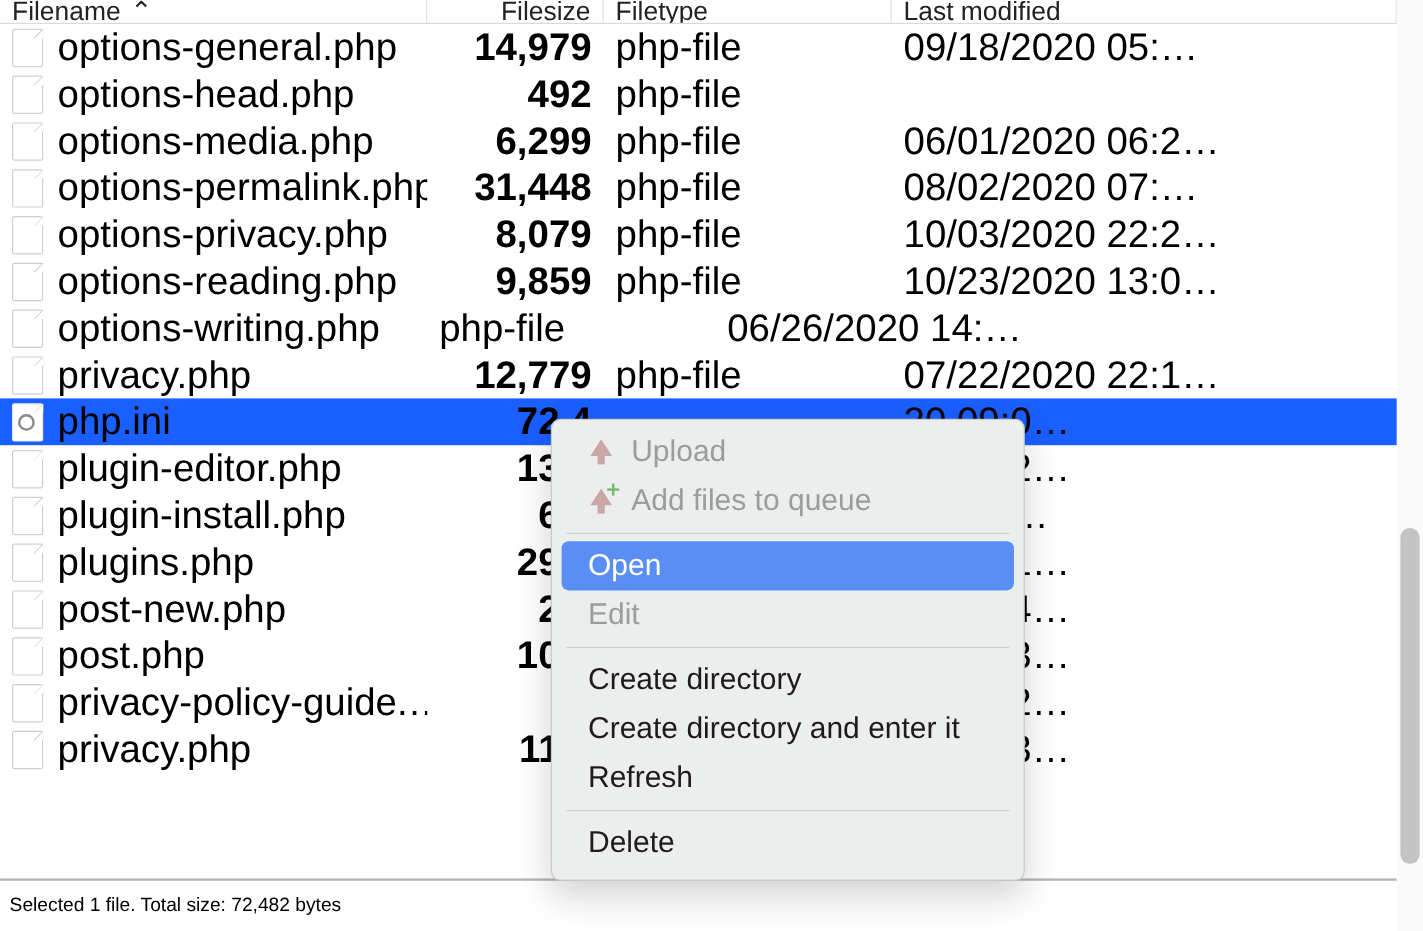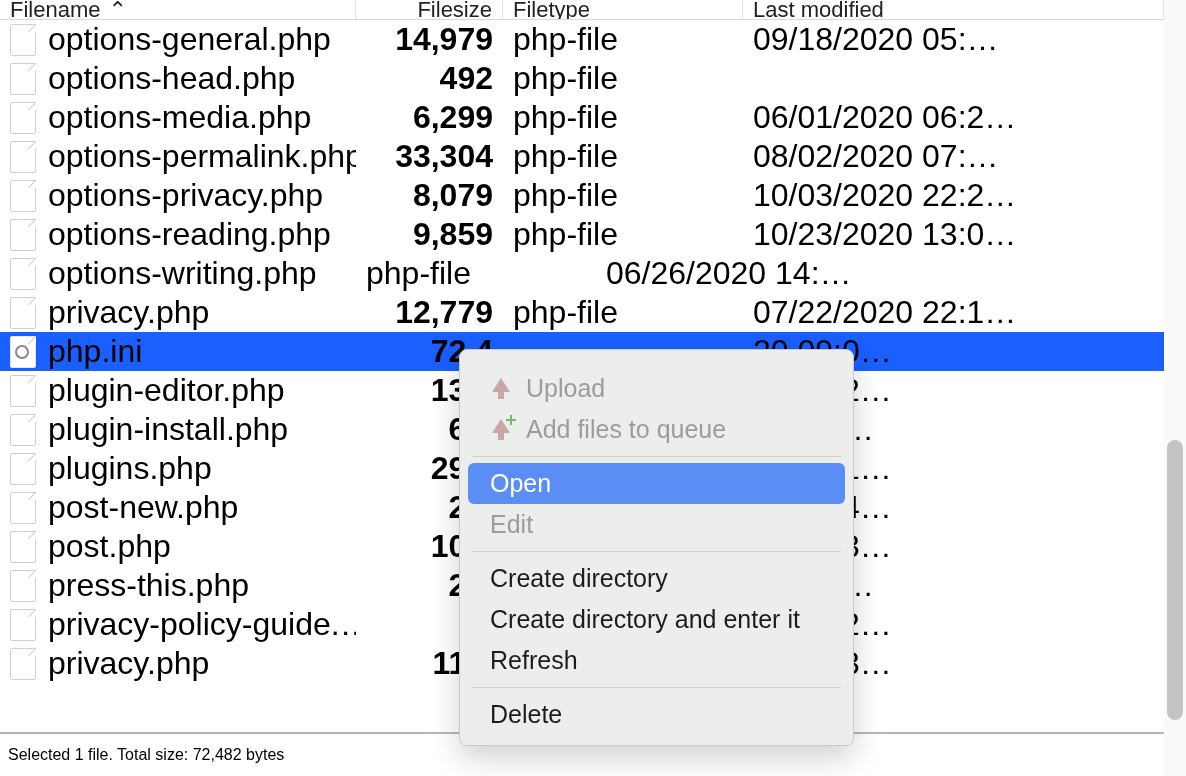--- a/index.html
+++ b/index.html
@@ -127,21 +127,21 @@
   }
   .context-menu {
     position: absolute;
     left: 459px;
     top: 349px;
     width: 395px;
     background: #eceeee;
     border: 1px solid #c9cbcb;
     border-radius: 8px;
     box-shadow: 0 12px 30px rgba(0,0,0,.18);
-    padding: 18px 0 10px 0;
+    padding: 6px 0 10px 0;
     font-size: 25px;
     color: #1c1c1c;
   }
   .menu-item {
     padding: 6px 22px;
     display: flex;
     align-items: center;
     gap: 14px;
     border-radius: 6px;
     margin: 0 8px;
@@ -252,21 +252,21 @@
         </div>
         <div class="cell size">6,299</div>
         <div class="cell type">php-file</div>
         <div class="cell mod">06/01/2020 06:2…</div>
       </div>
       <div class="row">
         <div class="cell name">
           <span class="file-ico"></span>
           <span>options-permalink.php</span>
         </div>
-        <div class="cell size">33,304</div>
+        <div class="cell size">31,448</div>
         <div class="cell type">php-file</div>
         <div class="cell mod">08/02/2020 07:…</div>
       </div>
       <div class="row">
         <div class="cell name">
           <span class="file-ico"></span>
           <span>options-privacy.php</span>
         </div>
         <div class="cell size">8,079</div>
         <div class="cell type">php-file</div>
@@ -346,29 +346,20 @@
         <div class="cell mod">20 13:4…</div>
       </div>
       <div class="row">
         <div class="cell name">
           <span class="file-ico"></span>
           <span>post.php</span>
         </div>
         <div class="cell size">10,0</div>
         <div class="cell type"></div>
         <div class="cell mod">20 08:3…</div>
-      </div>
-      <div class="row">
-        <div class="cell name">
-          <span class="file-ico"></span>
-          <span>press-this.php</span>
-        </div>
-        <div class="cell size">2,3</div>
-        <div class="cell type"></div>
-        <div class="cell mod">20 00:…</div>
       </div>
       <div class="row">
         <div class="cell name">
           <span class="file-ico"></span>
           <span>privacy-policy-guide.…</span>
         </div>
         <div class="cell size">8</div>
         <div class="cell type"></div>
         <div class="cell mod">20 22:2…</div>
       </div>

